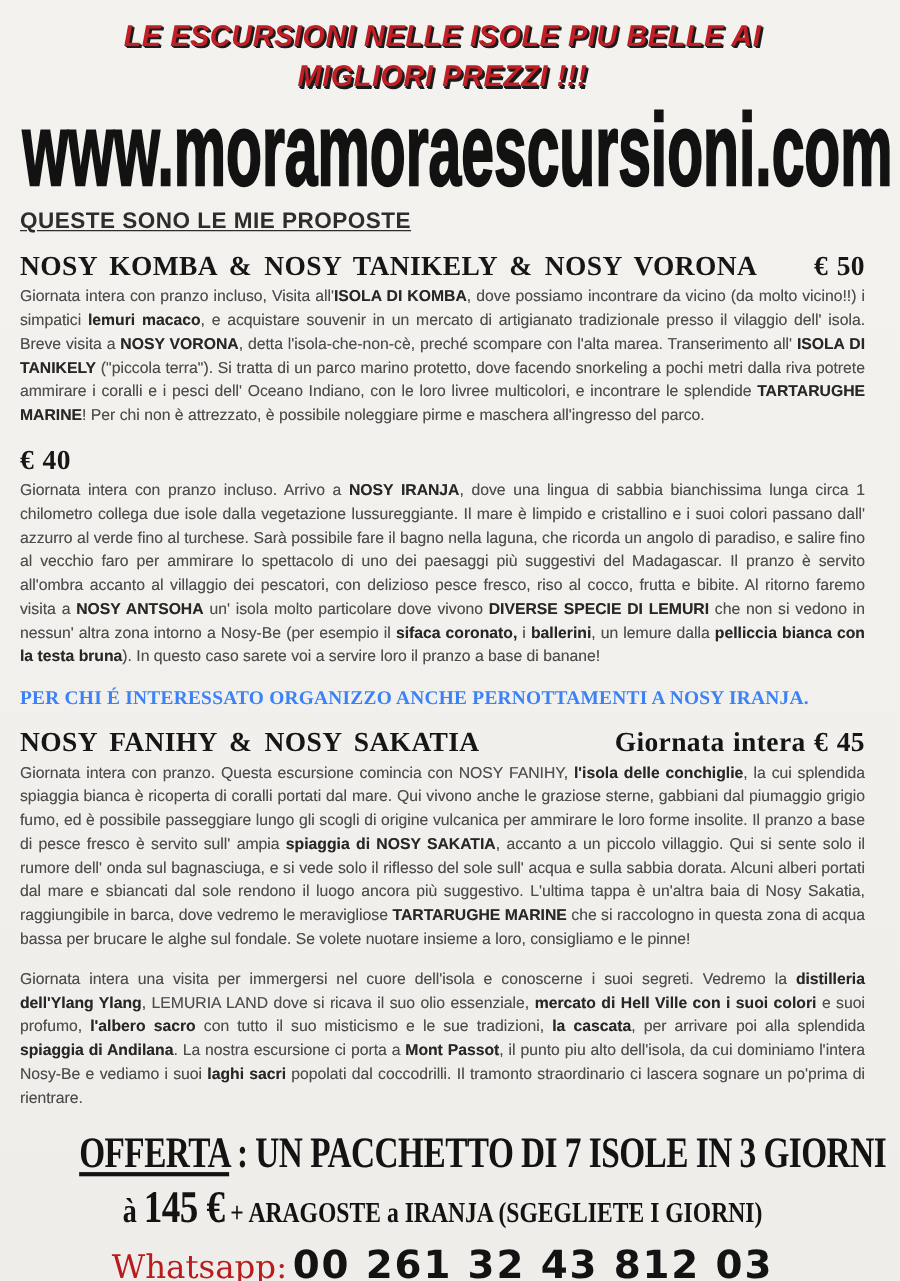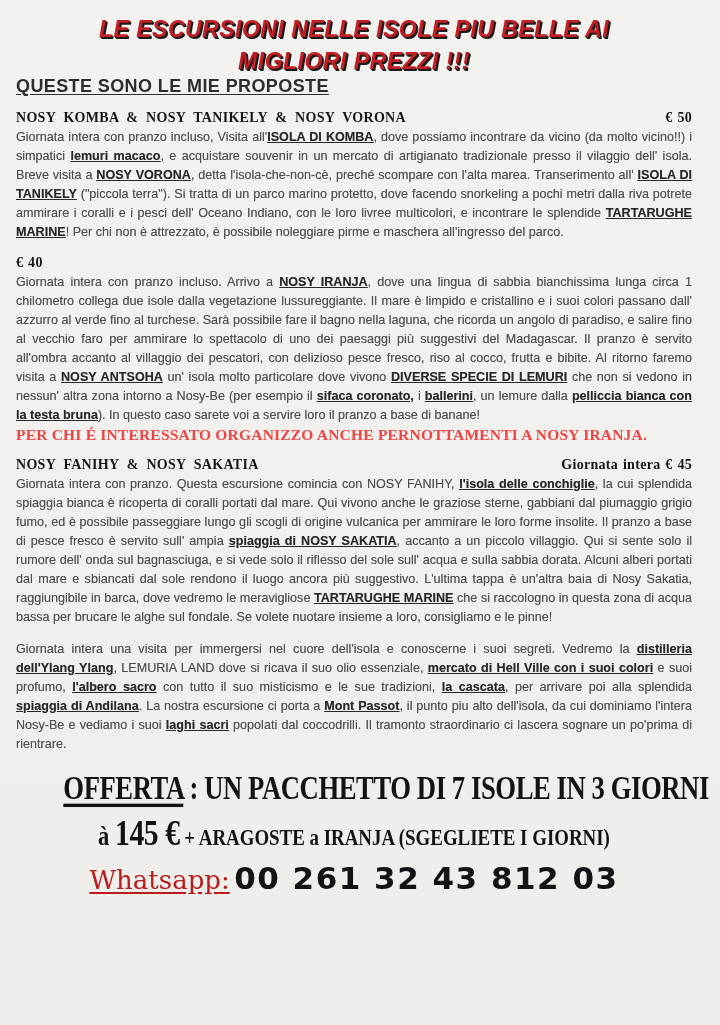--- a/index.html
+++ b/index.html
@@ -50,42 +50,42 @@
   }
 
   
   .section { margin-top: 13px; }
   .sec-head {
     display: flex;
     justify-content: space-between;
     align-items: baseline;
     font-family: "Liberation Serif", serif;
     font-weight: bold;
-    font-size: 14px;
+    font-size: 22px;
     letter-spacing: 0.3px;
     word-spacing: 4px;
     color: #161616;
   }
   .sec-price { word-spacing: 1px; white-space: nowrap; }
   .sec-body {
     margin-top: 2px;
     font-size: 12.6px;
     line-height: 19px;
     text-align: justify;
     color: #4d4d4d;
     text-shadow: 0 0 0.5px rgba(90,90,90,0.55);
   }
-  .sec-body .b { font-weight: bold; color: #272727; text-decoration: underline; }
+  .sec-body .b { font-weight: bold; color: #272727; }
   .sec-note {
-    margin-top: 1px;
+    margin-top: 15px;
     font-family: "Liberation Serif", serif;
     font-weight: bold;
     font-size: 15.5px;
     letter-spacing: 0.2px;
-    color: #ef4444;
+    color: #3b82f6;
   }
 
   
   .offer { margin-top: 16px; text-align: center; color: #131313; }
   .offer-line1 {
     font-family: "Liberation Serif", serif;
     font-weight: bold;
     font-size: 31px;
     white-space: nowrap;
     transform: scaleX(0.86) scaleY(1.12);
@@ -131,20 +131,25 @@
 <body>
 
 <div class="page">
 
   <header>
     <div class="tagline">
       <div>LE ESCURSIONI NELLE ISOLE PIU BELLE AI</div>
       <div>MIGLIORI PREZZI !!!</div>
     </div>
 
+    <div class="url-wrap">
+      <svg width="700" height="84" viewBox="0 0 700 84">
+        <text x="350" y="66" text-anchor="middle" font-size="82" textLength="696" lengthAdjust="spacingAndGlyphs">www.moramoraescursioni.com</text>
+      </svg>
+    </div>
 
     <div class="proposals">QUESTE SONO LE MIE PROPOSTE</div>
   </header>
 
   <main>
 
     <section class="section">
       <div class="sec-head">
         <span class="sec-title">NOSY KOMBA &amp; NOSY TANIKELY &amp; NOSY VORONA</span>
         <span class="sec-price">€ 50</span>

